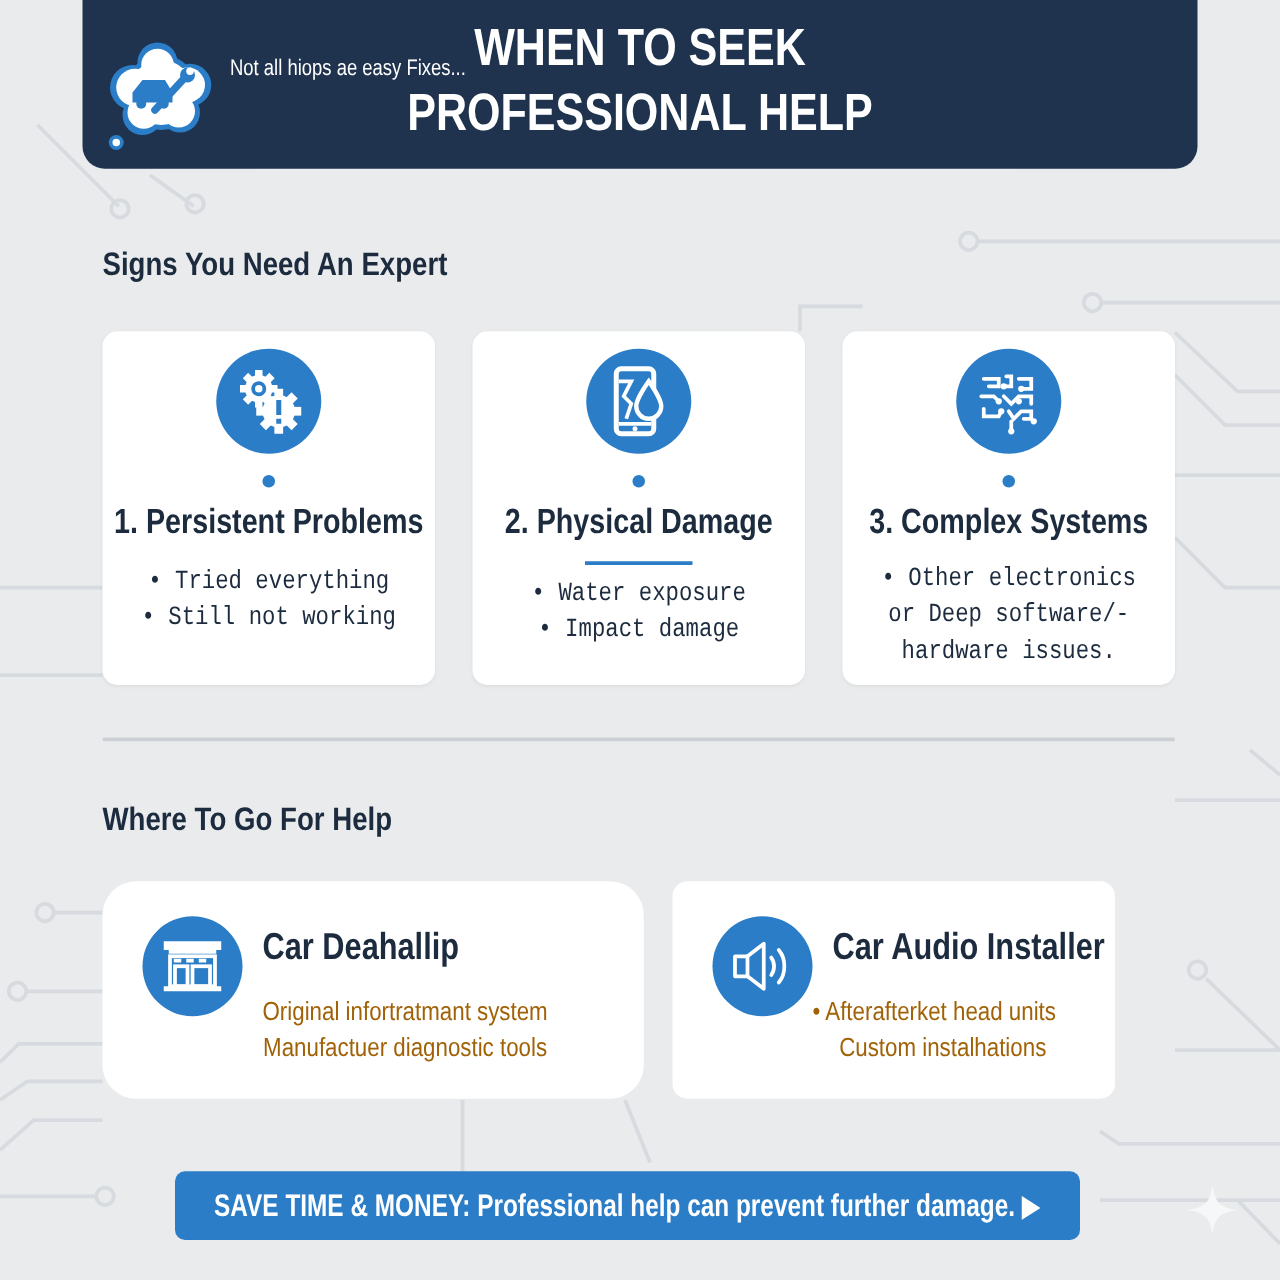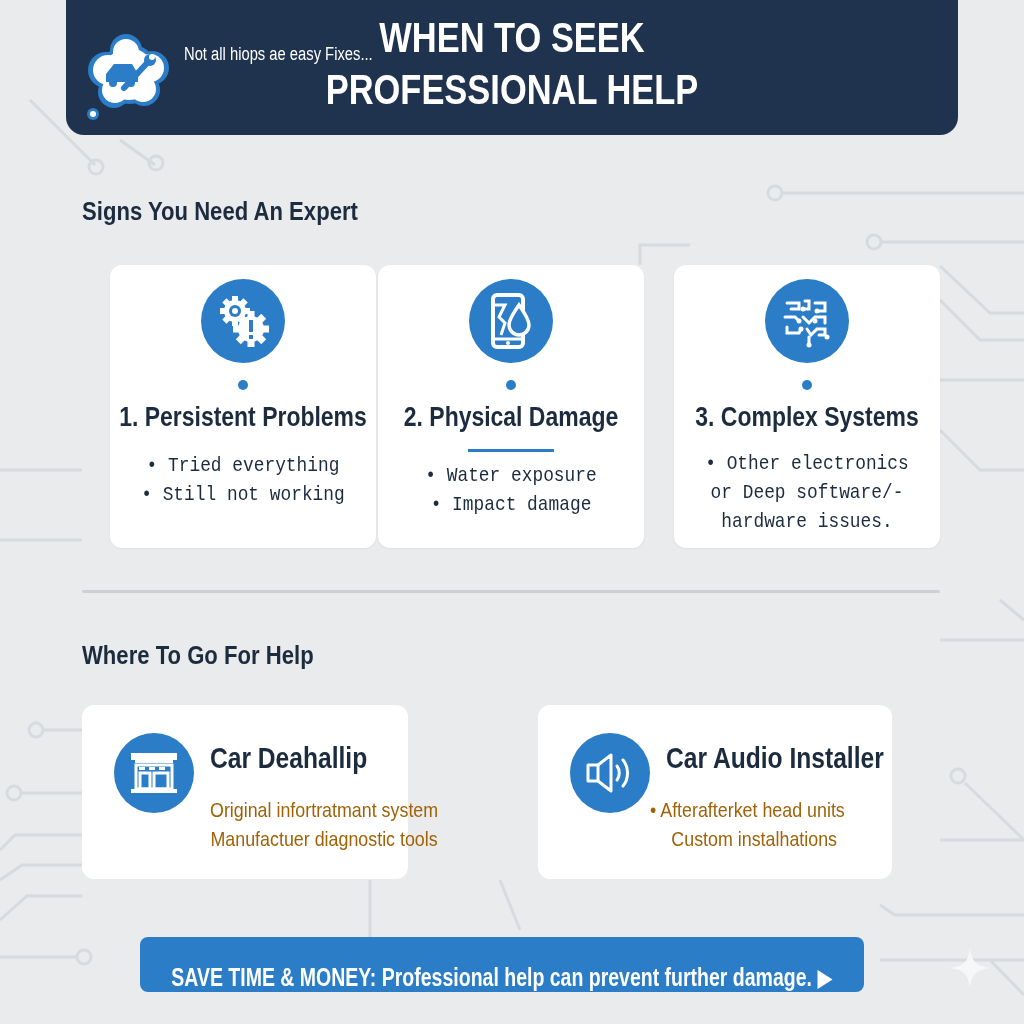--- a/index.html
+++ b/index.html
@@ -85,21 +85,21 @@
   .help-lines {
     position: absolute; left: 128px; top: 90px; font-size: 21px; line-height: 29px;
     color: #a16207;
     text-align: center;
   }
   .help-lines div { transform: scaleX(0.85); transform-origin: left center; white-space: nowrap; }
 
   .cta {
     position: absolute; left: 140px; top: 937px; width: 724px; height: 55px;
     background: #2a7dc6; border-radius: 8px; z-index: 2;
-    display: flex; align-items: flex-end; justify-content: center;
+    display: flex; align-items: center; justify-content: center;
     cursor: pointer;
   }
   .cta-text {
     color: #ffffff; font-size: 25px; font-weight: bold; white-space: nowrap;
     transform: scaleX(0.78);
   }
   .sparkle { position: absolute; left: 948px; top: 946px; width: 44px; height: 44px; z-index: 2; }
 </style>
 </head>
 <body>
@@ -172,21 +172,21 @@
   </svg>
   <div class="tagline">Not all hiops ae easy Fixes...</div>
   <div class="header-title">
     <span>WHEN TO SEEK</span>
     <span>PROFESSIONAL HELP</span>
   </div>
 </div>
 
 <div class="section-title" style="top:196px;">Signs You Need An Expert</div>
 
-<div class="sign-card" style="left:82px;margin-left:28px;">
+<div class="sign-card" style="left:82px;">
   <div class="icon-circle">
     <svg width="60" height="60" viewBox="0 0 60 60">
       <g fill="#ffffff">
         <circle cx="22" cy="20" r="11"></circle>
         <g transform="translate(22 20)">
           <rect x="-3" y="-15" width="6" height="30"></rect>
           <rect x="-15" y="-3" width="30" height="6"></rect>
           <rect x="-3" y="-15" width="6" height="30" transform="rotate(45)"></rect>
           <rect x="-3" y="-15" width="6" height="30" transform="rotate(-45)"></rect>
         </g>
@@ -261,21 +261,21 @@
     <div>• Other electronics</div>
     <div>or Deep software/-</div>
     <div>hardware issues.</div>
   </div>
 </div>
 
 <div class="divider"></div>
 
 <div class="section-title" style="top:640px;">Where To Go For Help</div>
 
-<div class="help-card" style="left:82px; width:326px;">
+<div class="help-card" style="left:82px; width:433px;border-radius:27px;">
   <div class="icon-circle">
     <svg width="50" height="44" viewBox="0 0 50 44">
       <g fill="#ffffff">
         <rect x="2" y="2" width="46" height="7"></rect>
         <rect x="6" y="9" width="38" height="3"></rect>
         <rect x="2" y="38" width="46" height="4"></rect>
       </g>
       <g fill="none" stroke="#ffffff" stroke-width="3">
         <rect x="7" y="14" width="36" height="24"></rect>
         <rect x="11" y="22" width="10" height="16"></rect>

